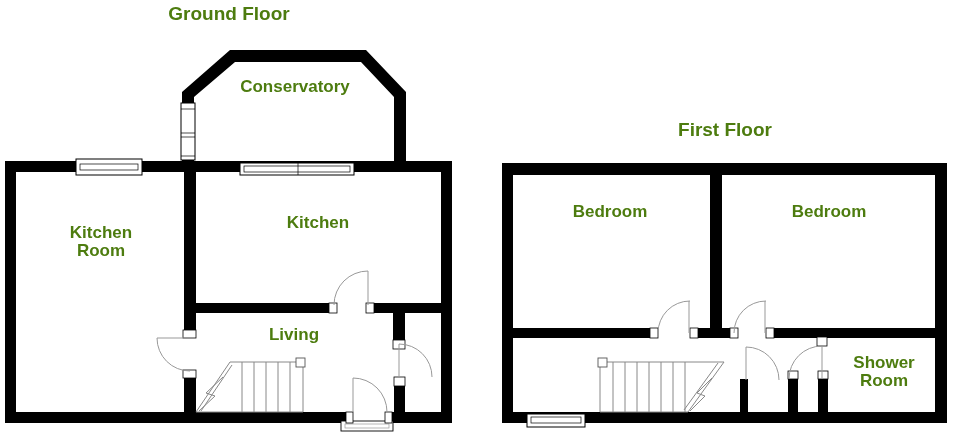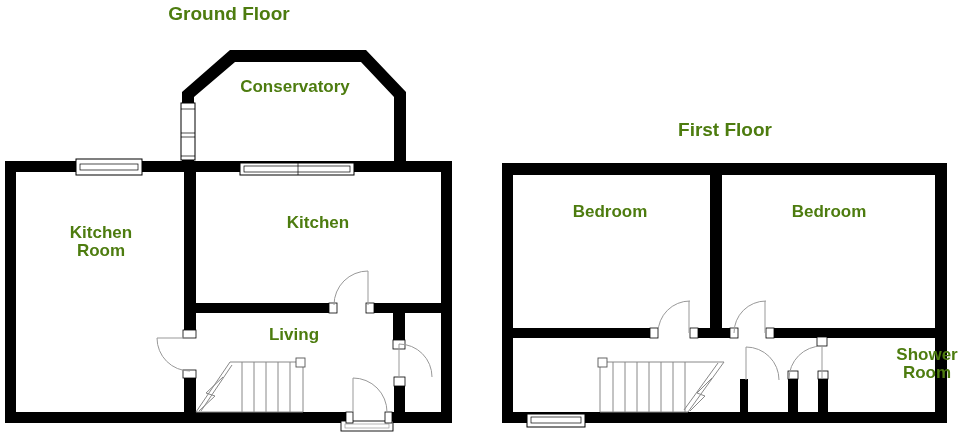--- a/index.html
+++ b/index.html
@@ -184,15 +184,15 @@
   <div class="lbl" style="left:101px;top:224px;"><span>Kitchen</span><br><span>Room</span></div>
 
   <div class="lbl" style="left:294px;top:326px;">Living</div>
 
   <div class="lbl title" style="left:725px;top:119px;">First Floor</div>
 
   <div class="lbl" style="left:610px;top:203px;">Bedroom</div>
 
   <div class="lbl" style="left:829px;top:203px;">Bedroom</div>
 
-  <div class="lbl" style="left:884px;top:346px;margin-left:43px;"><span>Shower</span><br><span>Room</span></div>
+  <div class="lbl" style="left:884px;top:354px;"><span>Shower</span><br><span>Room</span></div>
 
 </div>
 
 </body></html>

